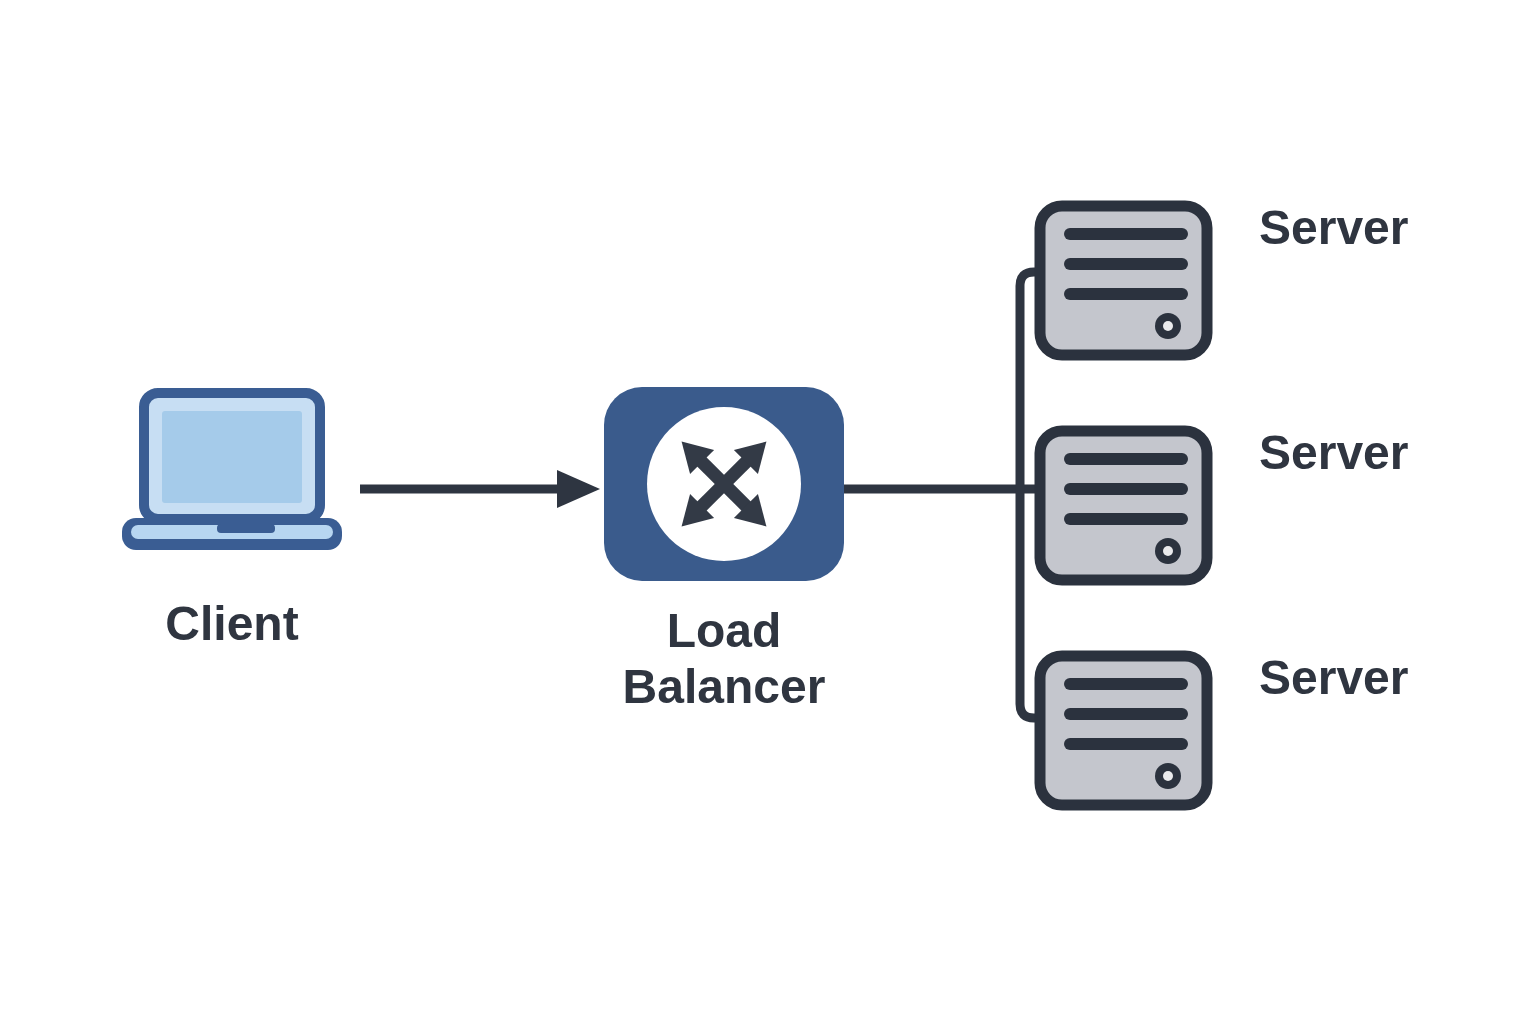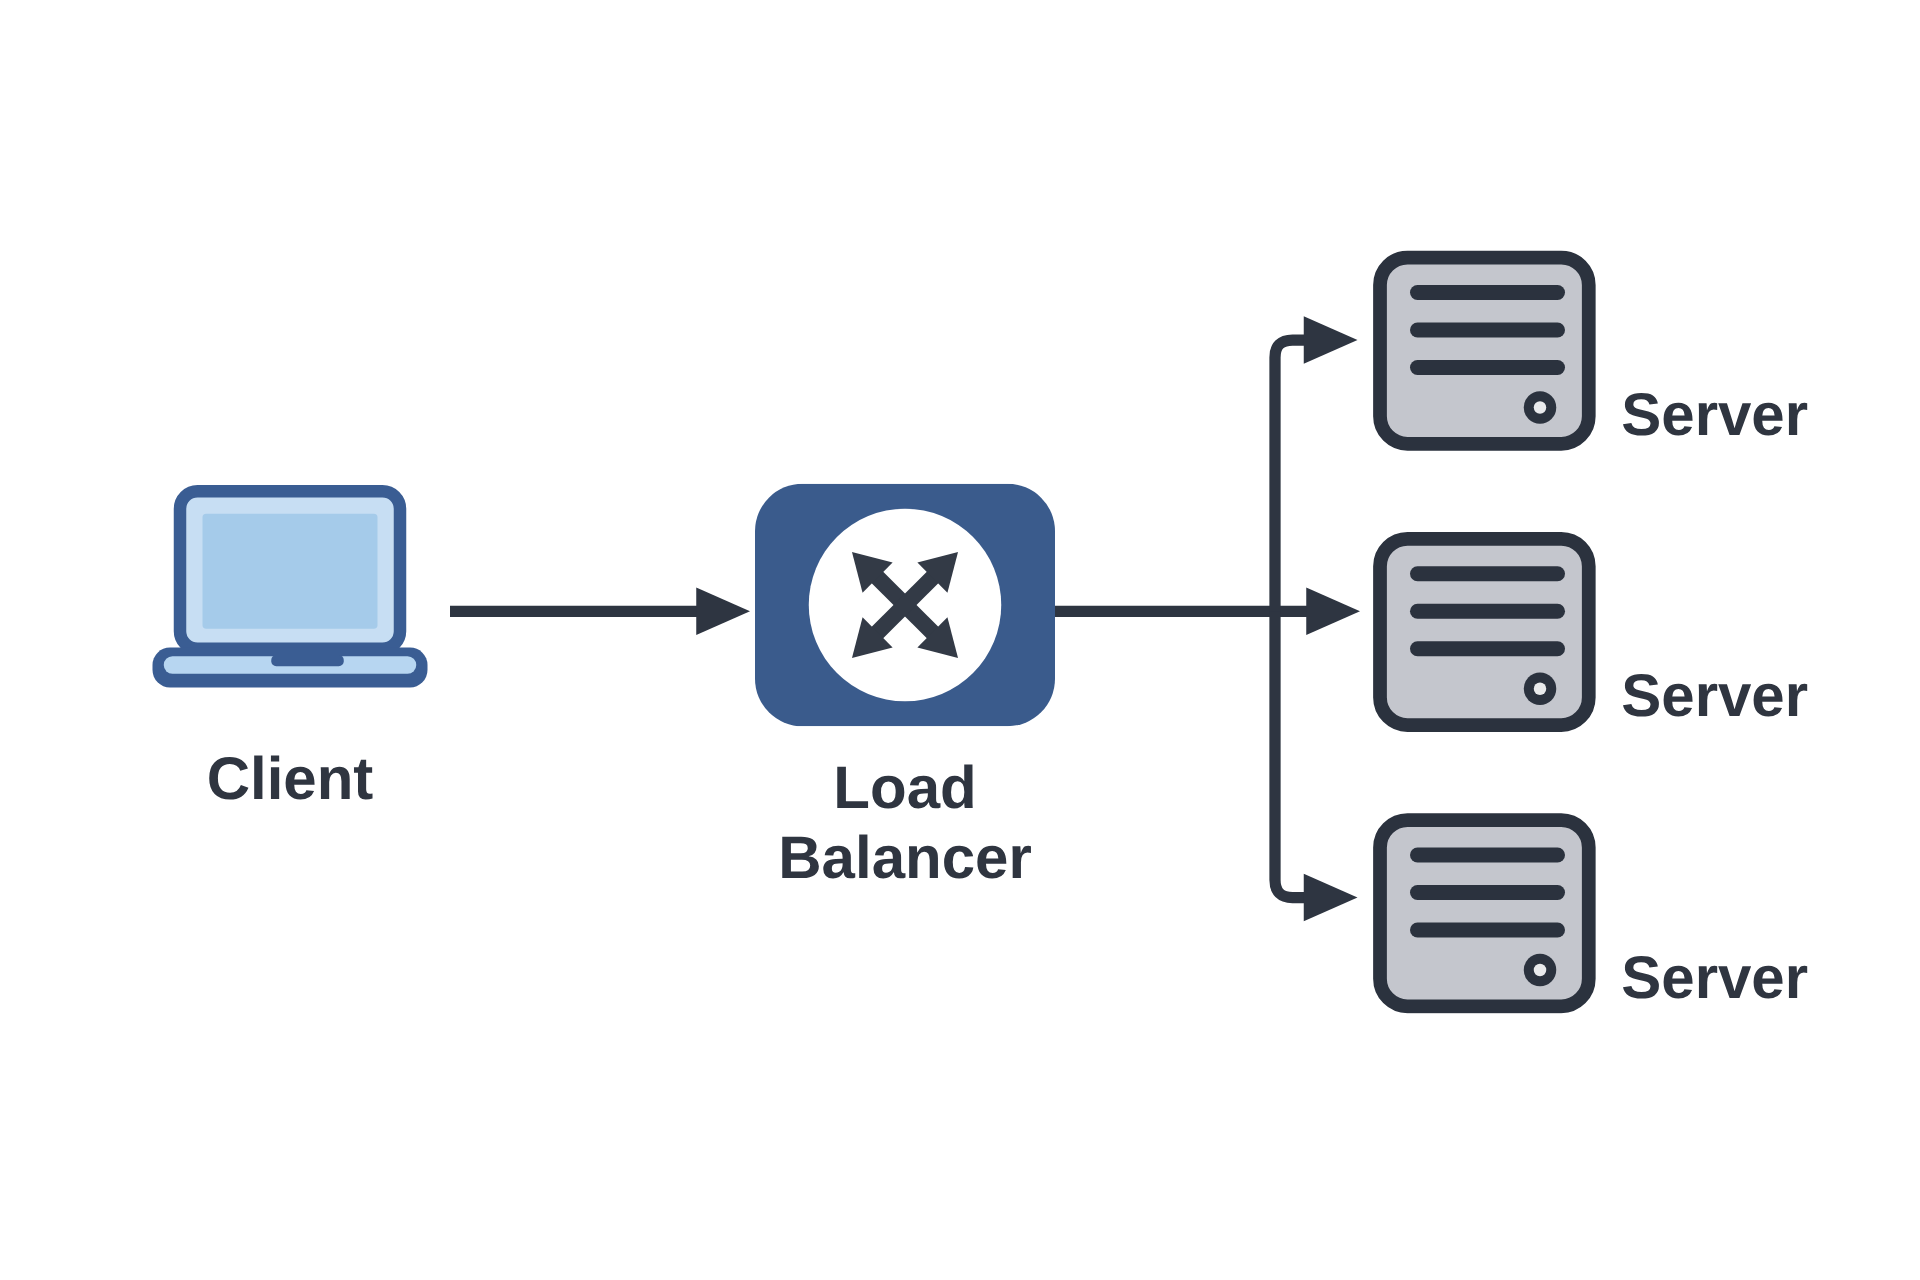--- a/index.html
+++ b/index.html
@@ -34,24 +34,24 @@
     color: #2f3540;
     text-align: center;
     white-space: pre-line;
   }
   .client-node  { left: 92px;  top: 388px; width: 280px; }
   .client-node .node-label { margin-top: 42px; }
   .lb-node      { left: 594px; top: 387px; width: 260px; }
   .lb-node .node-label { margin-top: 22px; max-width: 260px; }
   .server-row {
     position: absolute;
-    left: 1098px;
+    left: 1034px;
     display: flex;
-    align-items: flex-end;
-    gap: 20px;
+    align-items: flex-start;
+    gap: 46px;
     height: 161px;
   }
   .server-row-1 { top: 200px; }
   .server-row-2 { top: 425px; }
   .server-row-3 { top: 650px; }
   .server-row .node-label { text-align: left; }
   svg { display: block; }
 </style>
 </head>
 <body>

